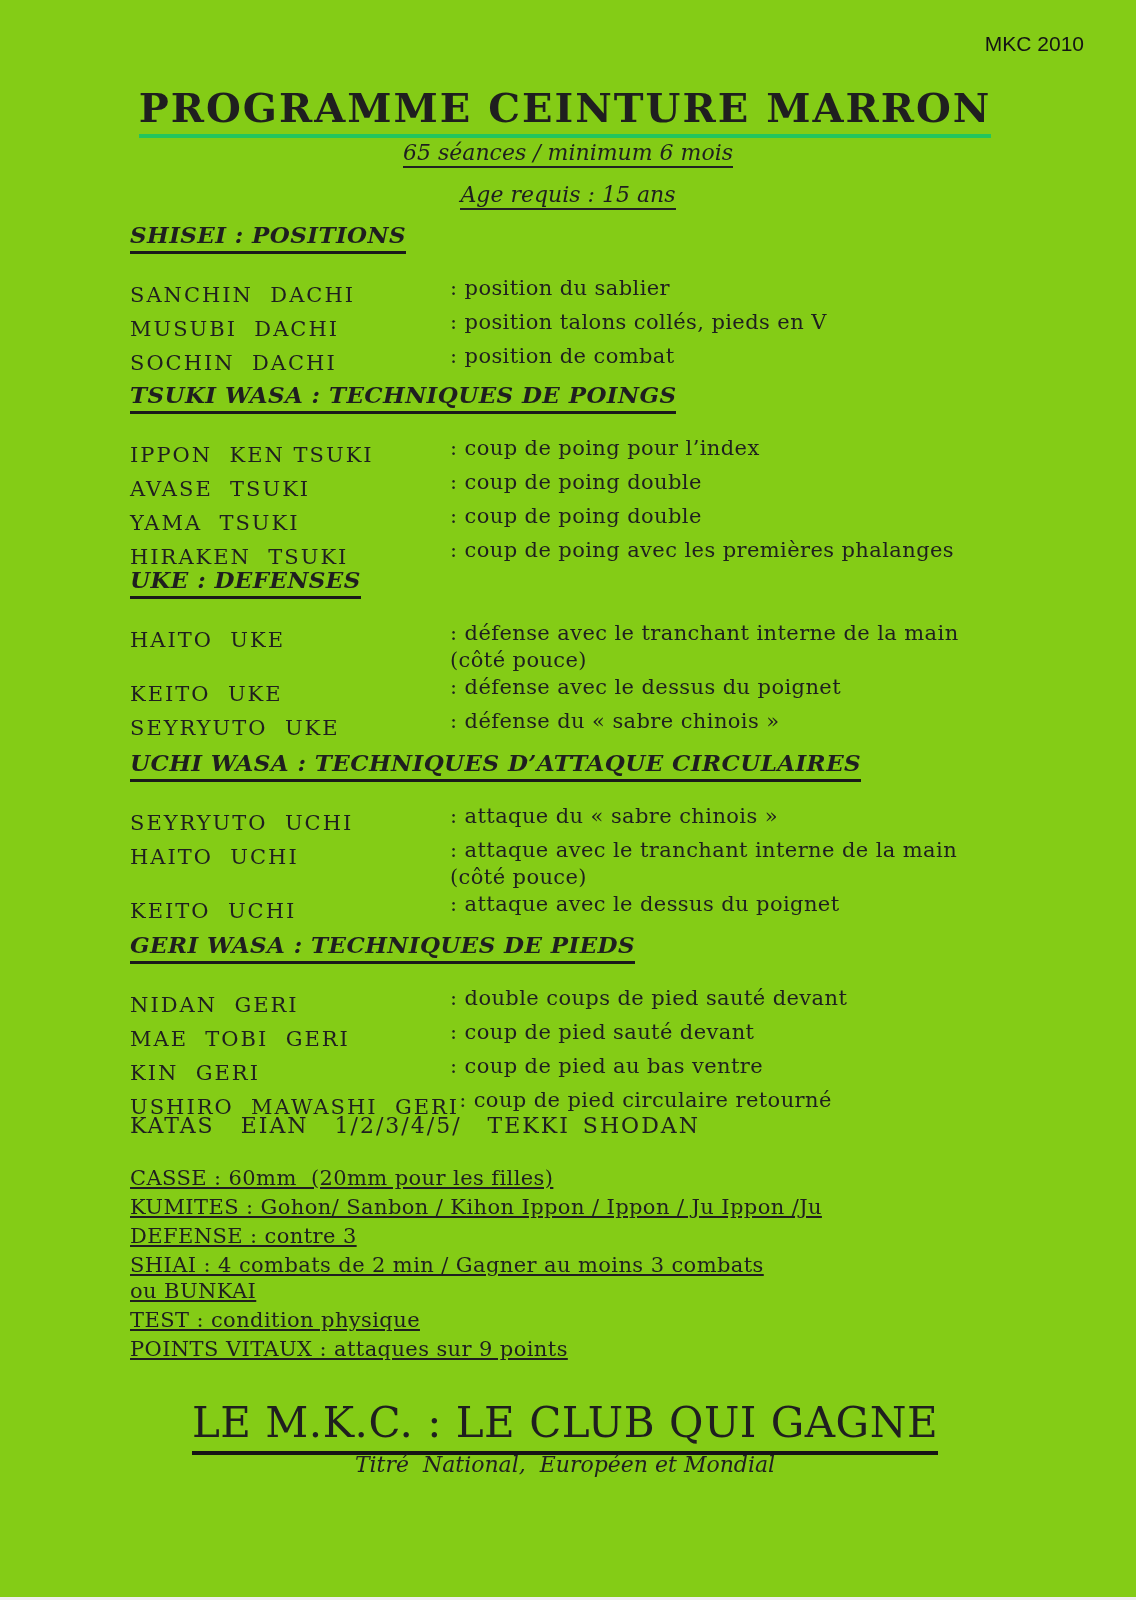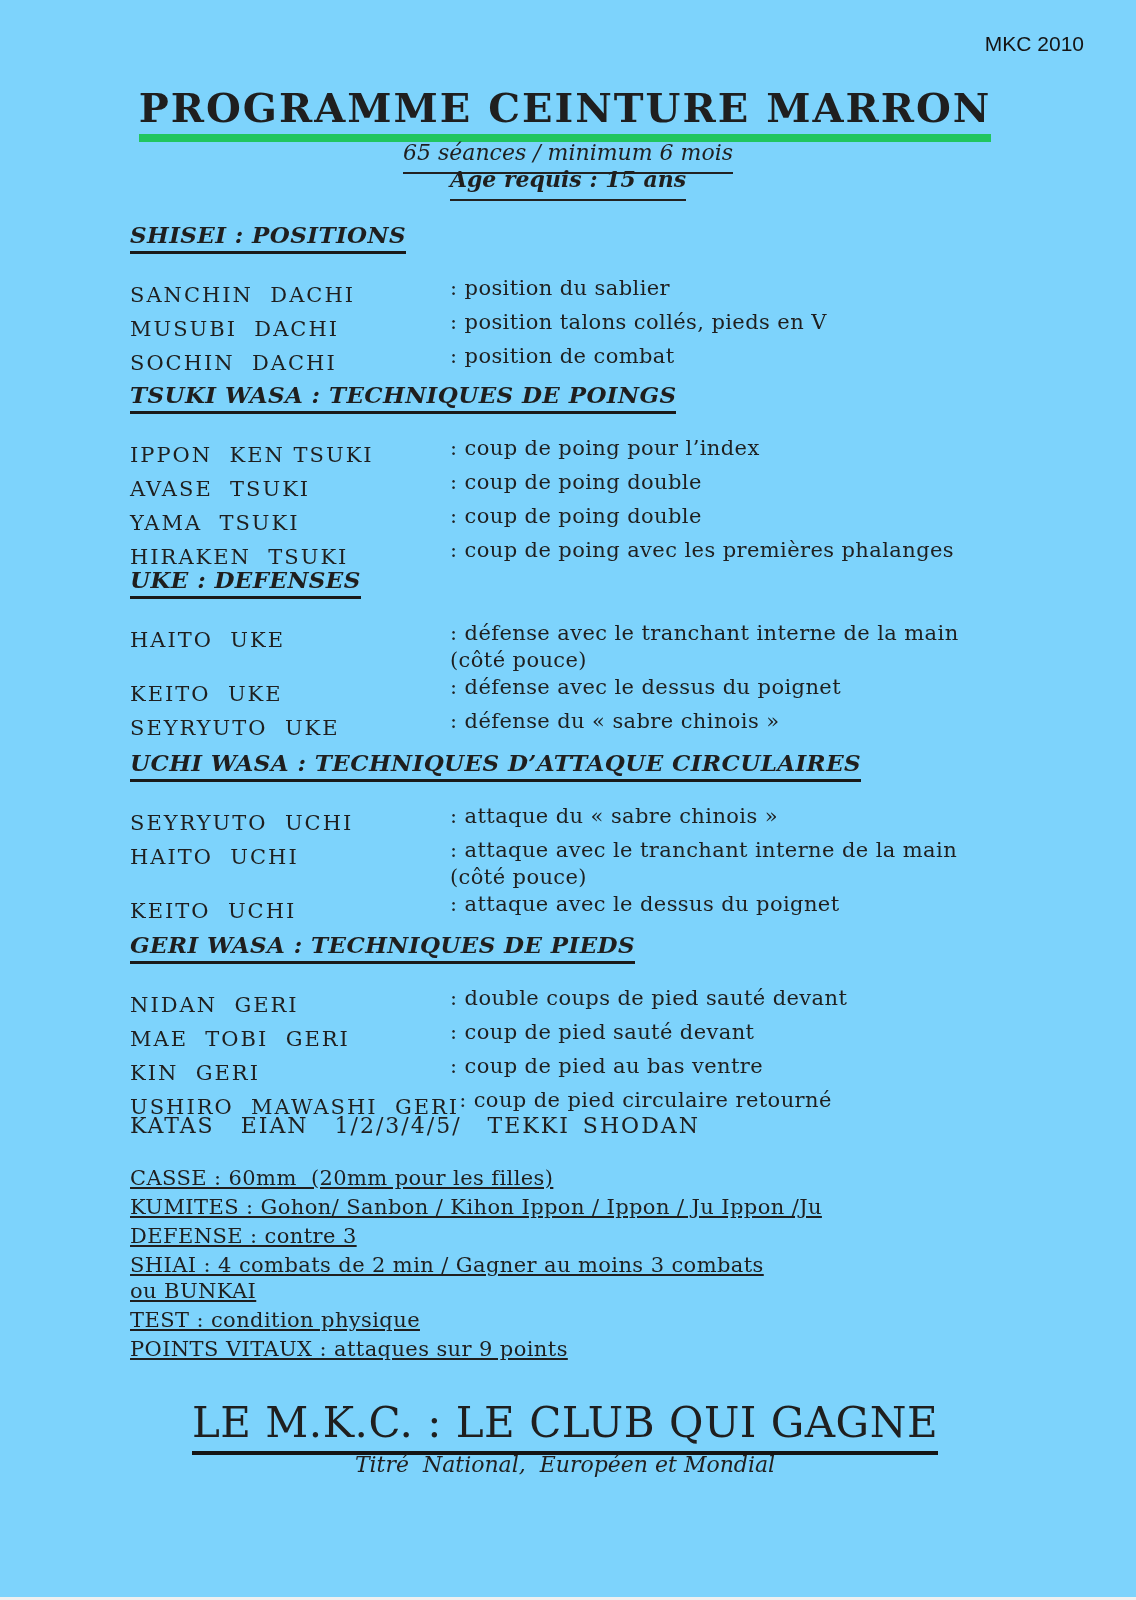--- a/index.html
+++ b/index.html
@@ -1,30 +1,30 @@
 <!DOCTYPE html>
 <html><head>
 <meta charset="utf-8">
 <style>
   html,body{margin:0;padding:0;background:#ffffff;}
   .page{
-    position:relative;width:1136px;height:1600px;background:#7dd3fc;
+    position:relative;width:1136px;height:1600px;background:#84cc16;
     font-family:"DejaVu Serif",serif;color:#1f1f1f;overflow:hidden;
   }
   .corner{
     position:absolute;top:32px;right:52px;
     font-family:"Liberation Sans",sans-serif;font-size:21px;color:#141414;
   }
   .center-col{position:absolute;left:0;width:1130px;text-align:center;}
   .doc-title{top:84px;font-size:40px;font-weight:bold;letter-spacing:2px;}
-  .doc-title .u{display:inline-block;border-bottom:8px solid #22c55e;padding-bottom:3px;white-space:pre;}
+  .doc-title .u{display:inline-block;border-bottom:4px solid #22c55e;padding-bottom:3px;white-space:pre;}
   .sub{font-size:22px;font-style:italic;}
-  .sub .u{display:inline-block;border-bottom:2px solid #222;padding-bottom:7px;white-space:pre;margin-left:6px;}
+  .sub .u{display:inline-block;border-bottom:2px solid #222;padding-bottom:1px;white-space:pre;margin-left:6px;}
   .sub1{top:140px;}
-  .sub2{top:166px;font-weight:bold;}
+  .sub2{top:182px;}
   .section{position:absolute;left:130px;width:960px;}
   .s0{top:220px;} .s1{top:380px;} .s2{top:565px;} .s3{top:748px;} .s4{top:930px;}
   .sec-h{font-size:23px;font-weight:bold;font-style:italic;letter-spacing:0.4px;line-height:30px;}
   .sec-h .u{display:inline-block;border-bottom:3px solid #1a1a1a;padding-bottom:1px;white-space:pre;}
   .items{margin-top:21px;}
   .item{display:flex;align-items:flex-start;font-size:21px;line-height:27px;}
   .term{flex:0 0 320px;white-space:pre;letter-spacing:2px;margin-top:7px;}
   .def{flex:1;}
   .def .line{display:block;white-space:pre;letter-spacing:0.4px;}
   .katas{

